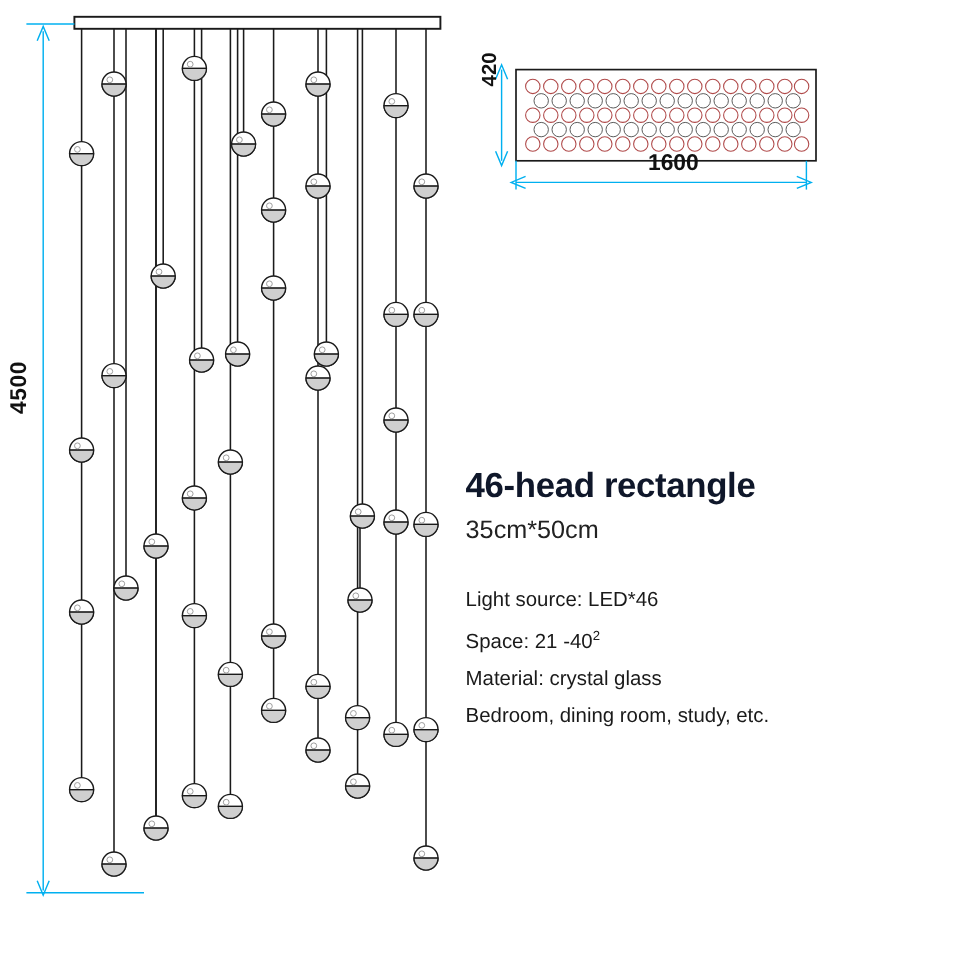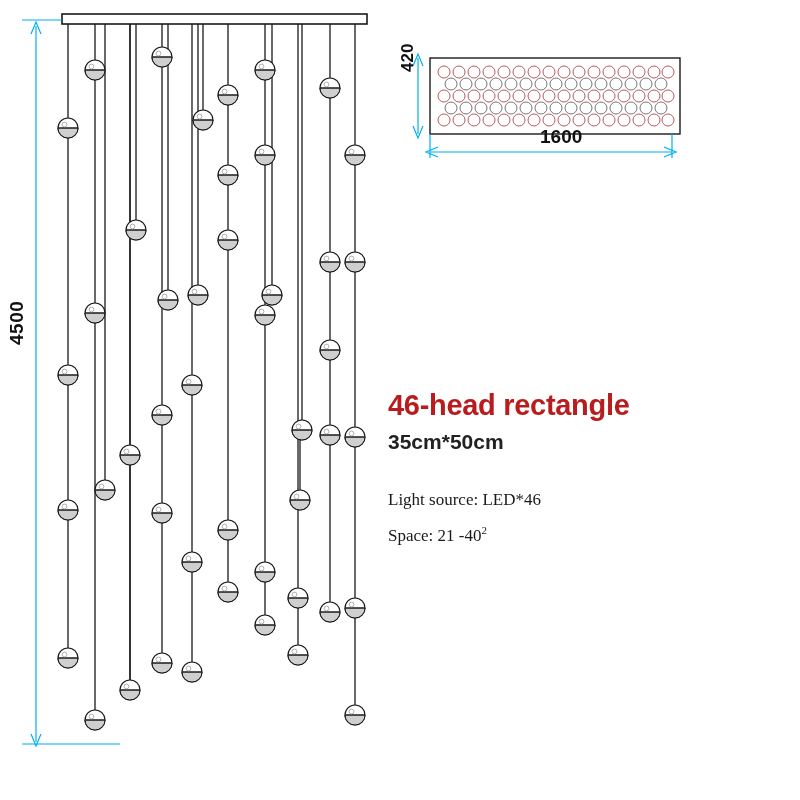--- a/index.html
+++ b/index.html
@@ -24,37 +24,35 @@
   }
   .spec-block {
     position: absolute;
     left: 388px;
     top: 388px;
     width: 400px;
   }
   .spec-title {
     font-size: 29px;
     font-weight: bold;
-    color: #b91c1c;
+    color: #0f172a;
     letter-spacing: -0.3px;
     line-height: 34px;
     margin: 0;
   }
   .spec-size {
     font-size: 21px;
     color: #222222;
     line-height: 28px;
     margin: 6px 0 0 0;
-    font-weight: bold;
   }
   .spec-list {
     margin: 28px 0 0 0;
     padding: 0;
     list-style: none;
-    font-family: Liberation Serif, serif;
   }
   .spec-list li {
     font-size: 17px;
     color: #1a1a1a;
     line-height: 31px;
     white-space: nowrap;
   }
   .sup {
     font-size: 11px;
     vertical-align: super;
@@ -320,16 +318,18 @@
   <div class="dim-label" id="dim-height">4500</div>
   <div class="dim-label" id="dim-420">420</div>
   <div class="dim-label" id="dim-1600">1600</div>
 
   <div class="spec-block">
     <p class="spec-title">46-head rectangle</p>
     <p class="spec-size">35cm*50cm</p>
     <ul class="spec-list">
       <li>Light source: LED*46</li>
       <li><span>Space: 21 -40</span><span class="sup">2</span></li>
+      <li>Material: crystal glass</li>
+      <li>Bedroom, dining room, study, etc.</li>
     </ul>
   </div>
 
 </div>
 
 </body></html>

